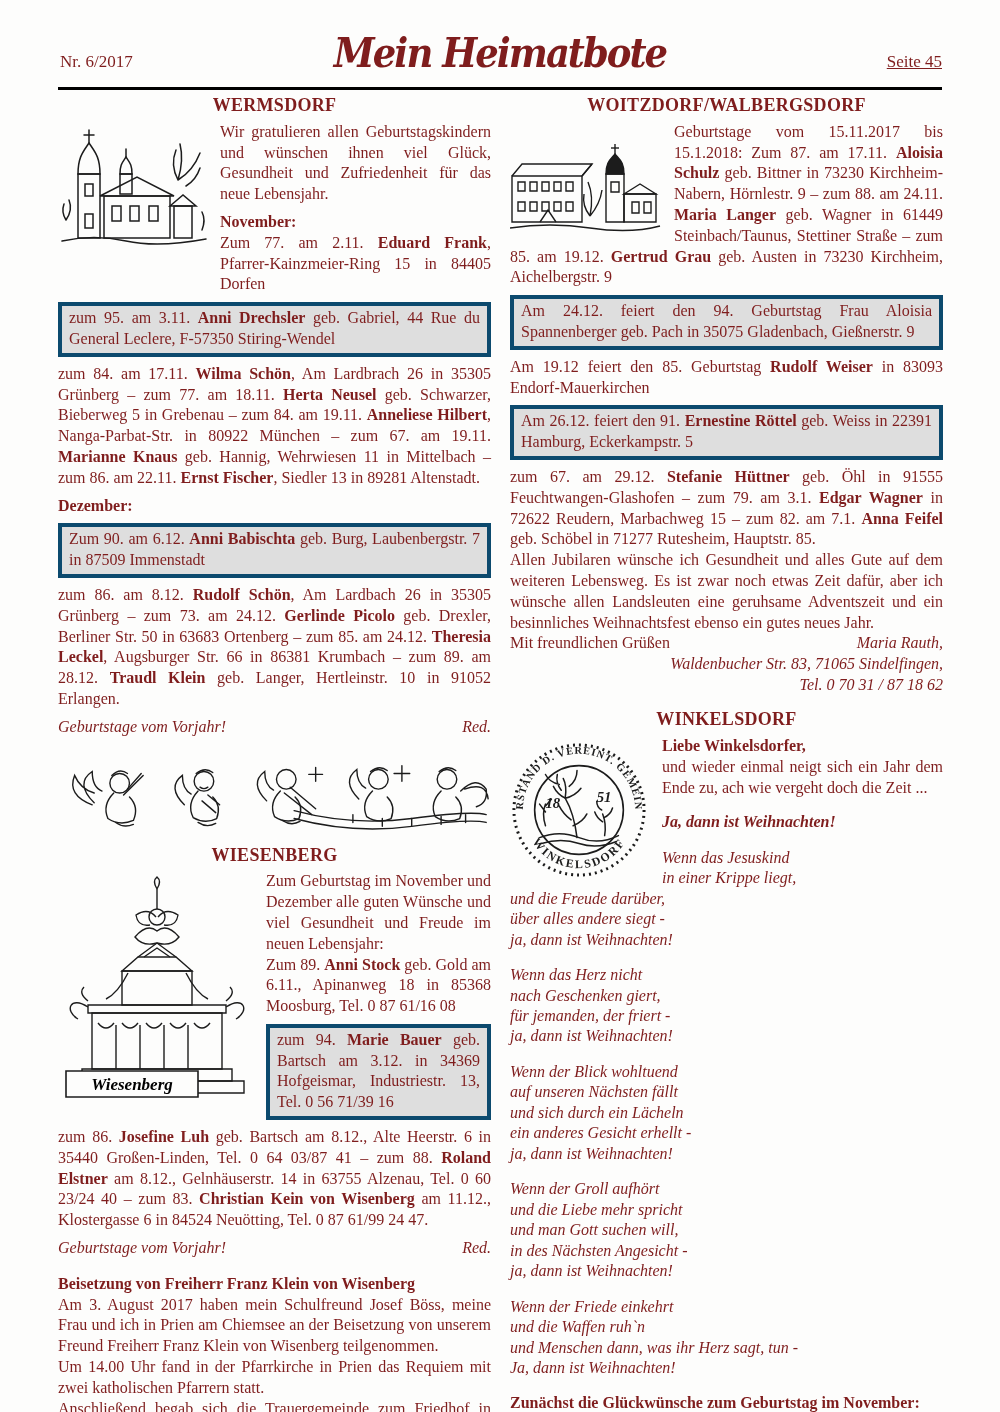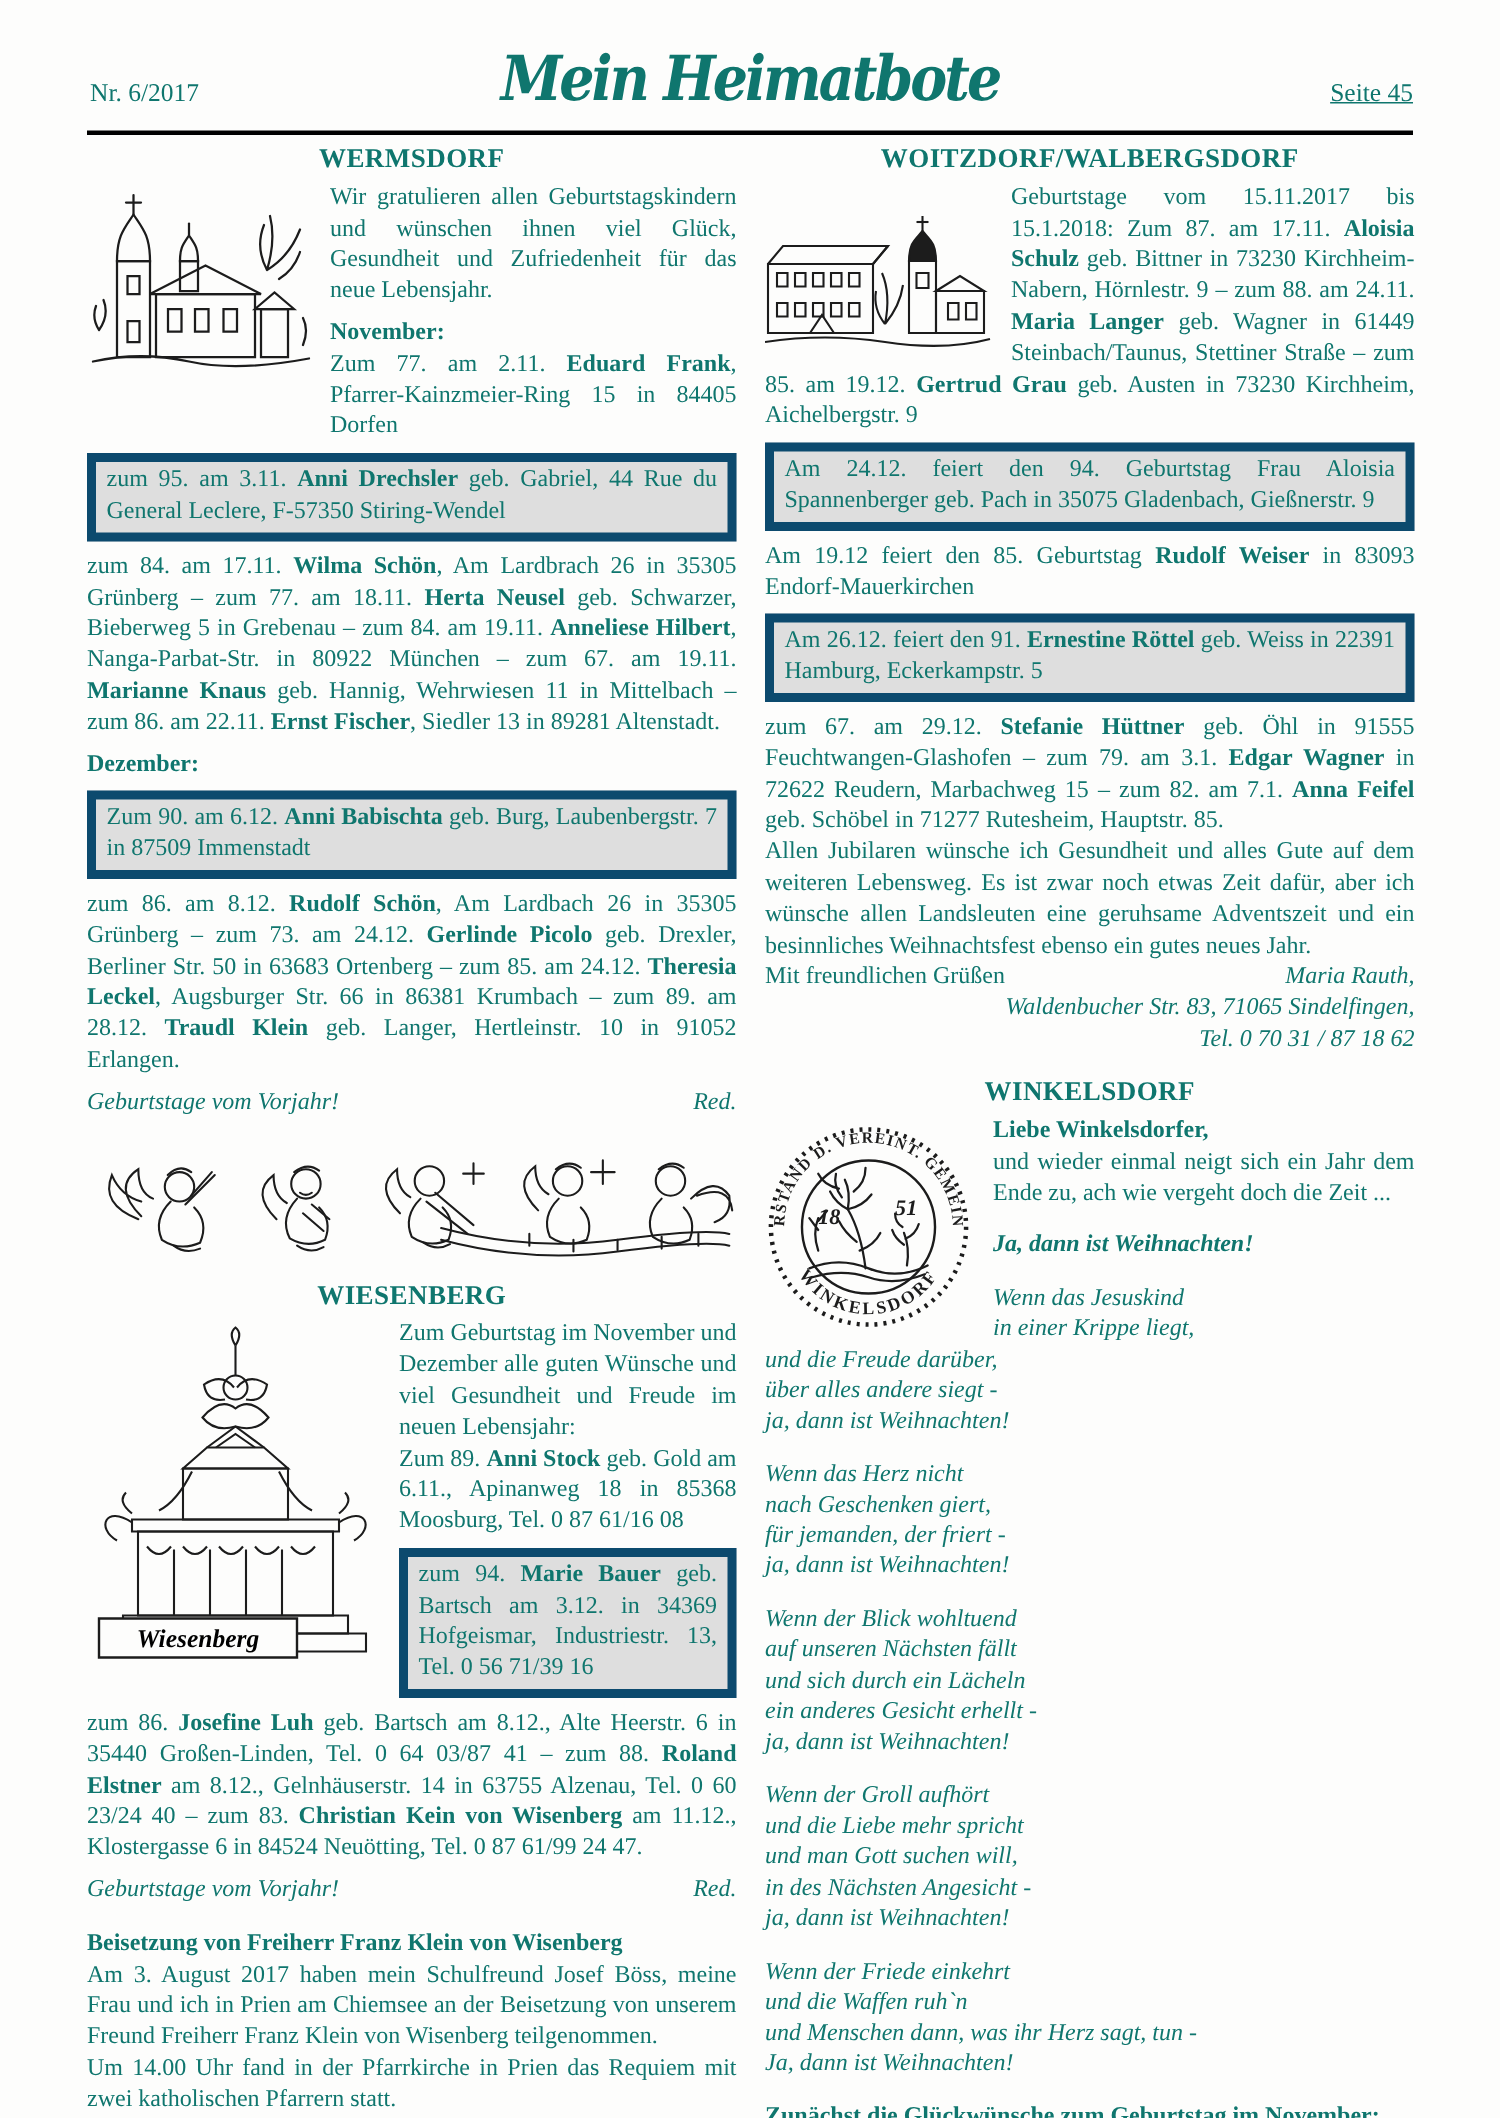--- a/index.html
+++ b/index.html
@@ -1,33 +1,33 @@
 <!DOCTYPE html>
 <html lang="de"><head>
 <meta charset="utf-8">
 <style>
   html,body{margin:0;padding:0;background:#f2f2f0;}
   .page{position:relative;width:1000px;height:1412px;margin:0 auto;background:#fdfdfc;
-        color:#0f766e;font-family:"Liberation Serif",serif;overflow:hidden;}
+        color:#7f1d1d;font-family:"Liberation Serif",serif;overflow:hidden;}
   
   .hdr-issue{position:absolute;top:52px;left:60px;font-size:17px;}
   .hdr-page{position:absolute;top:52px;right:58px;font-size:17px;text-decoration:underline;}
   .masthead{position:absolute;top:30px;left:0;width:100%;text-align:center;
         font-family:"DejaVu Serif",serif;font-weight:700;font-style:italic;
         font-size:37px;letter-spacing:-2px;transform:scaleY(1.12);}
   .hdr-rule{position:absolute;top:87px;left:58px;width:884px;height:3px;background:#000;}
   
   .col{position:absolute;top:96px;width:433px;font-size:16px;line-height:1.3;text-align:justify;}
   .col.left{left:58px;} .col.right{left:510px;}
   h2.sec{font-size:18px;margin:0 0 6px;text-align:center;letter-spacing:.3px;line-height:1.1;}
   h2.sec.mt{margin-top:14px;}
   p{margin:0;}
   .b{font-weight:700;} .i{font-style:italic;} .bi{font-weight:700;font-style:italic;}
   .label{font-weight:700;margin-top:7px;}
-  .gbox{background:#dedede;border:6px solid #0c4a6e;padding:2px 7px 3px;margin:7px 0;overflow:hidden;}
+  .gbox{background:#dedede;border:4px solid #0c4a6e;padding:2px 7px 3px;margin:7px 0;overflow:hidden;}
   .foot{display:flex;justify-content:space-between;font-style:italic;margin:7px 0 4px;}
   .foot2{display:flex;justify-content:space-between;margin:0;}
   .foot2 .i{font-style:italic;}
   .right-al{text-align:right;}
   .media-row{display:flex;gap:10px;align-items:flex-start;}
   .media-row .media-text{flex:1;}
   .art{display:block;}
   .art line,.art path,.art rect,.art polygon,.art polyline,.art circle{vector-effect:non-scaling-stroke;}
   svg text{font-family:"Liberation Serif",serif;}
   .church-art{flex:0 0 152px;height:124px;}

